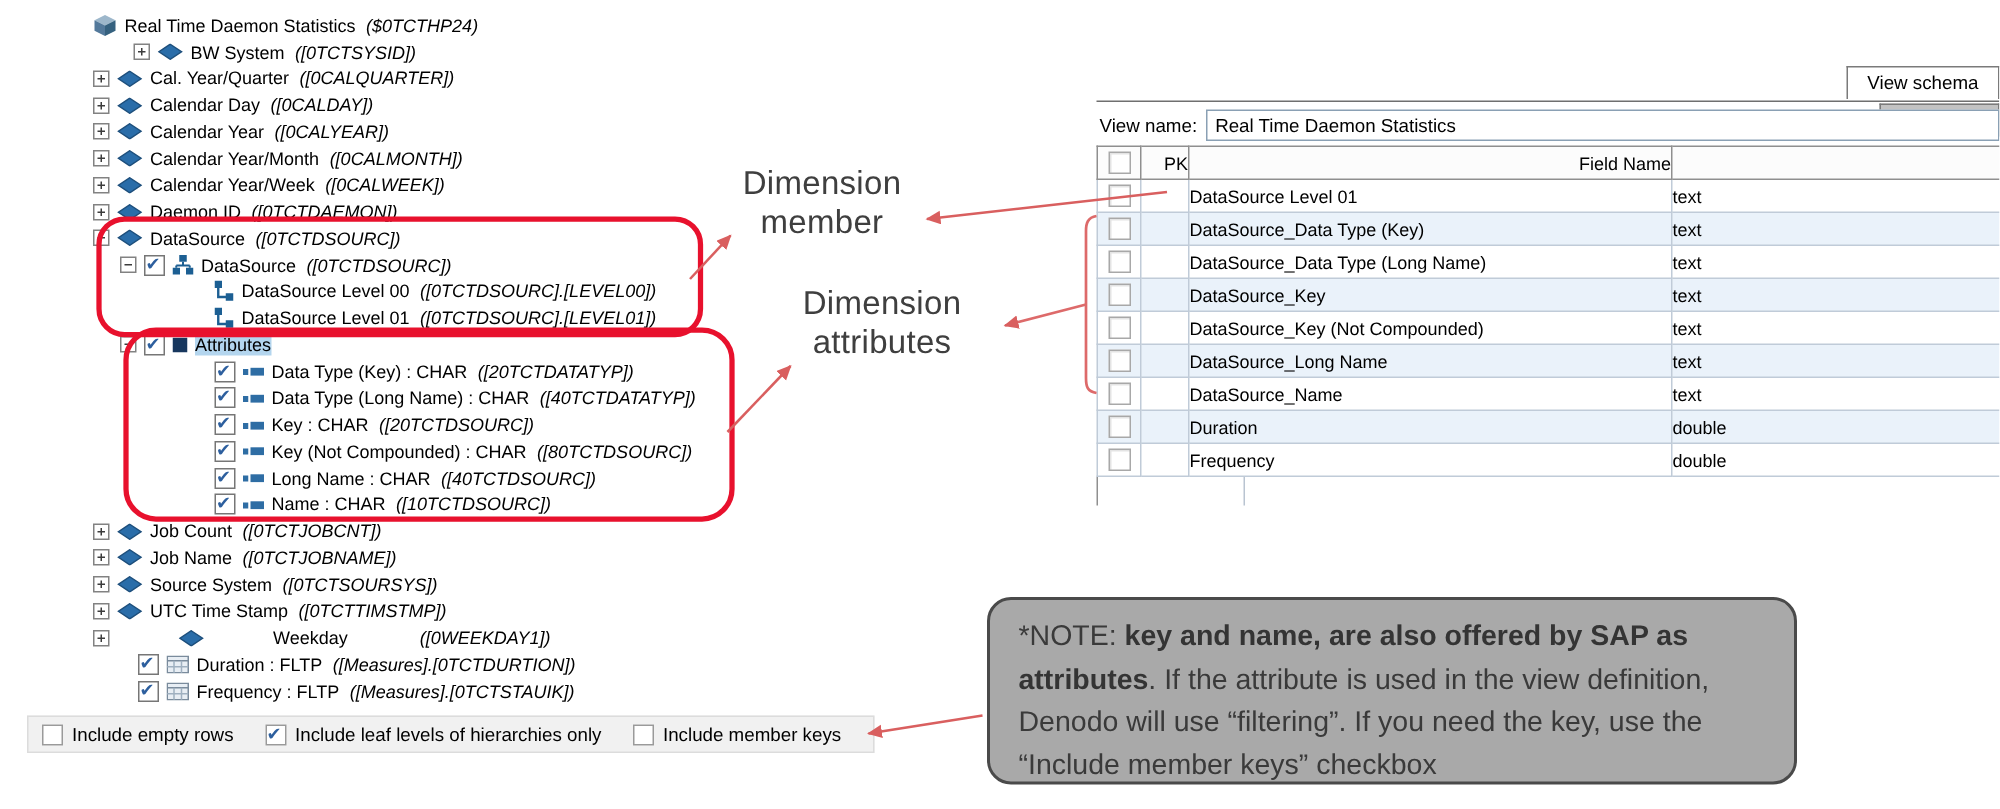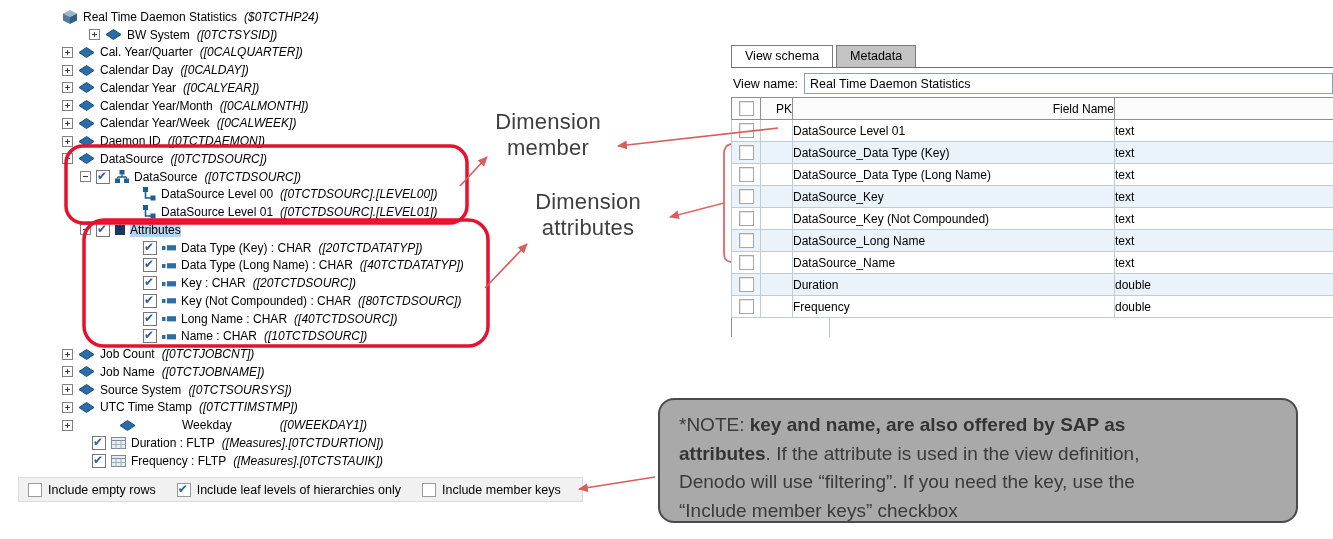--- a/index.html
+++ b/index.html
@@ -23,21 +23,21 @@
 
   
   .options-bar{position:absolute;left:18px;top:477px;width:565px;height:25px;background:#f1f1f1;
                border:1px solid #dcdcdc;box-sizing:border-box;display:flex;align-items:center;
                padding-left:9px;}
   .opt{display:flex;align-items:center;margin-right:21px;font-size:12.5px;white-space:nowrap;}
   .opt .cb{margin-right:6px;border-color:#9a9a9a;}
 
   
   .schema-panel{position:absolute;left:731px;top:44px;width:602px;}
-  .tabs{display:flex;align-items:flex-end;gap:3px;border-bottom:1px solid #6f6f6f;height:23px;}
+  .tabs{display:flex;align-items:flex-end;gap:3px;border-bottom:1px solid #6f6f6f;height:23px;flex-direction:column;}
   .tab{border:1px solid #7a7a7a;border-bottom:none;background:#fff;padding:3px 13px 4px;
        font-size:12.5px;white-space:nowrap;}
   .tab.inactive{background:#c3c3c3;}
   .viewname-row{display:flex;align-items:center;margin-top:4px;height:23px;justify-content:center;}
   .vn-label{font-size:12.5px;margin-left:2px;margin-right:6px;white-space:nowrap;}
   .vn-input{width:540px;height:21px;border:1px solid #8aa0b4;font-family:"Liberation Sans",sans-serif;
             font-size:12.5px;padding:0 5px;box-sizing:border-box;background:#fff;}
   table.schema{border-collapse:collapse;margin-top:2px;table-layout:fixed;width:703px;}
   table.schema th{height:21px;border:1px solid #8f8f8f;background:#fcfcfc;font-weight:normal;
                   font-size:12px;text-align:right;padding:0;}
@@ -48,21 +48,21 @@
   td.c-type{padding-left:30px;}
   .tcb{display:inline-block;width:13px;height:13px;border:1px solid #a8a8a8;background:#fff;
        box-shadow:inset 1px 1px 0 #e4e4e4;vertical-align:middle;}
   .table-tail{height:19px;width:97px;border-left:1px solid #8f8f8f;border-right:1px solid #b9c4d1;}
 
   
   .ann-label{position:absolute;color:#3f3f3f;font-size:22px;line-height:26px;text-align:center;
              white-space:pre-line;width:160px;letter-spacing:0.2px;}
   #ann-member{left:468px;top:109px;}
   #ann-attrs{left:508px;top:189px;}
-  .note-box{position:absolute;left:658px;top:398px;width:640px;height:125px;box-sizing:border-box;
+  .note-box{position:absolute;left:658px;top:398px;width:540px;height:125px;box-sizing:border-box;
             background:#a9a9a9;border:2.5px solid #4a4a4a;border-radius:16px;
             padding:11px 19px;font-size:19px;line-height:28.5px;color:#3a3a3a;white-space:pre-line;}
   .note-box b{color:#343434;}
   svg.overlay{position:absolute;left:0;top:0;z-index:6;pointer-events:none;}
 </style>
 </head>
 <body>
 
 <div id="stage">
 

